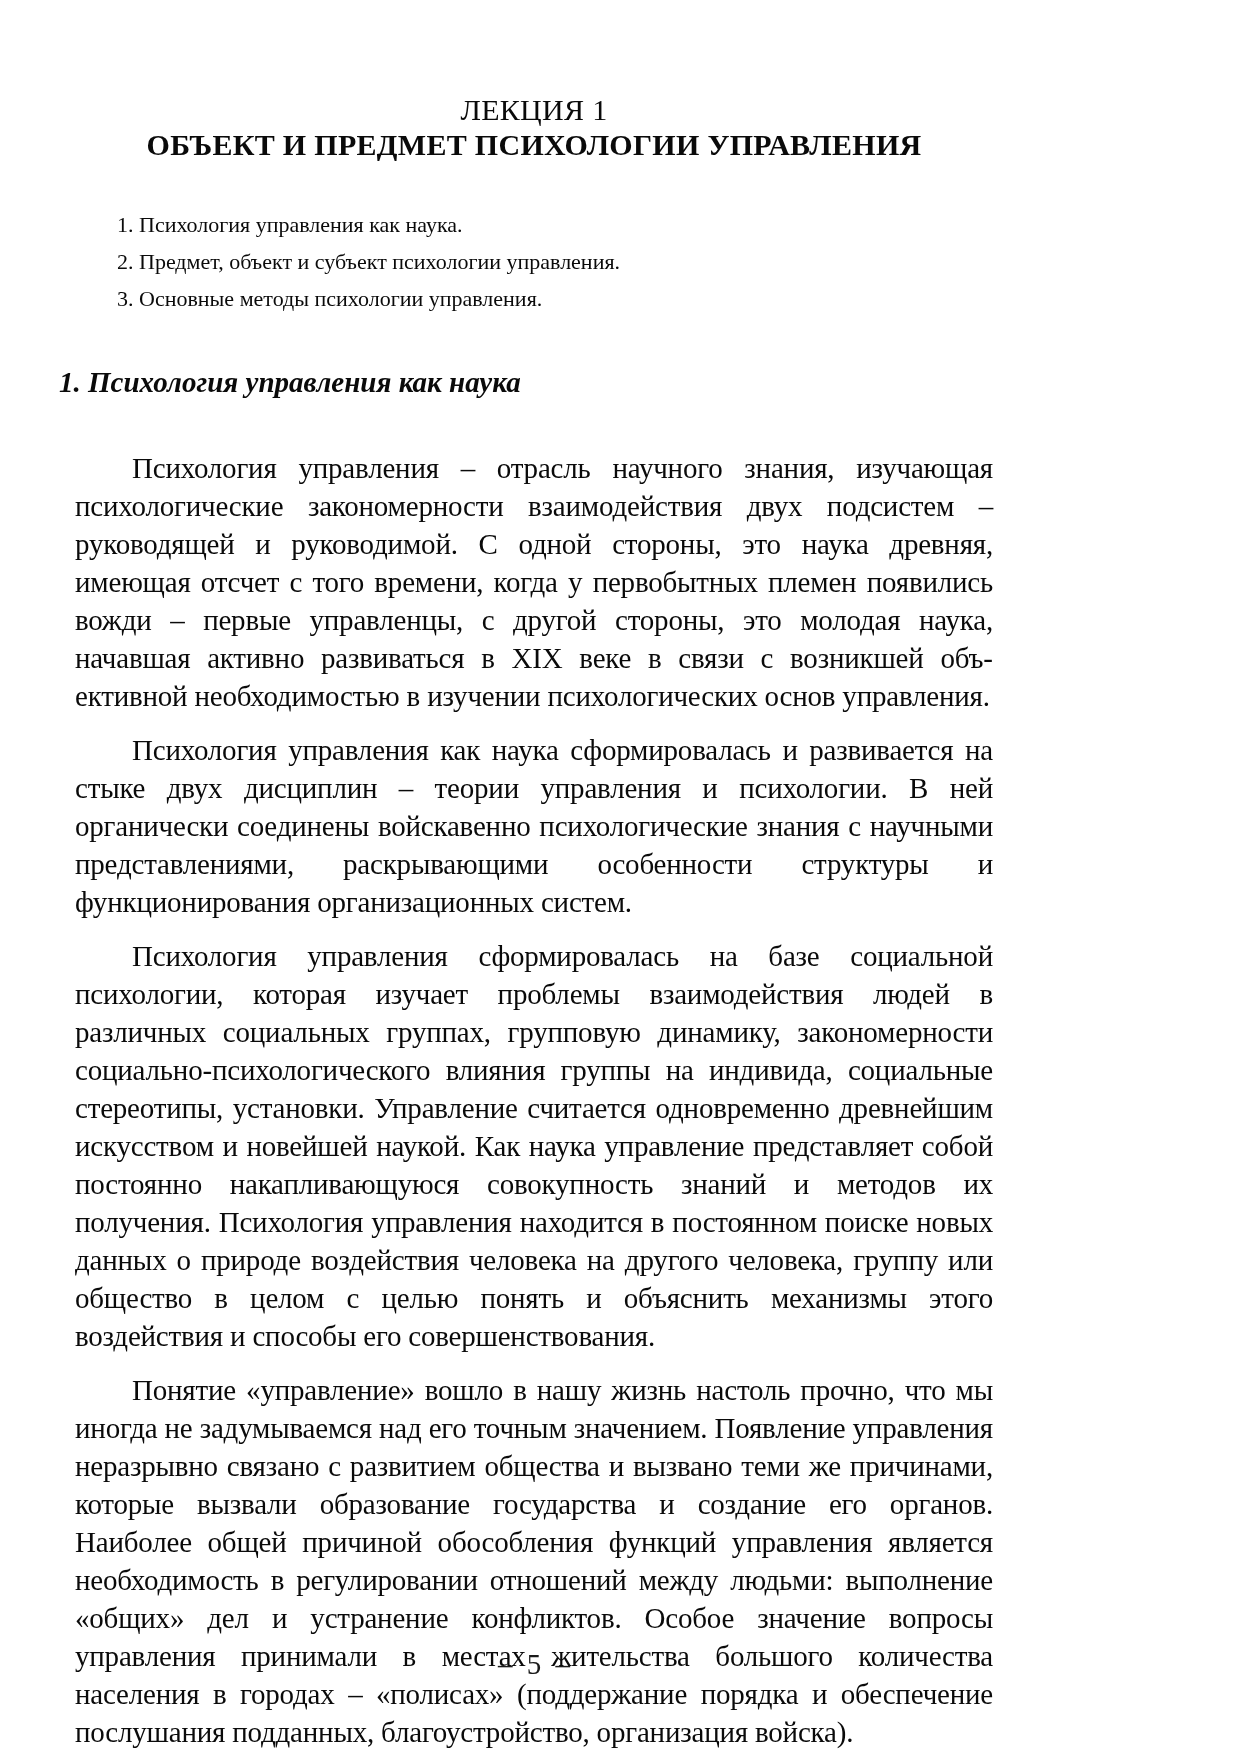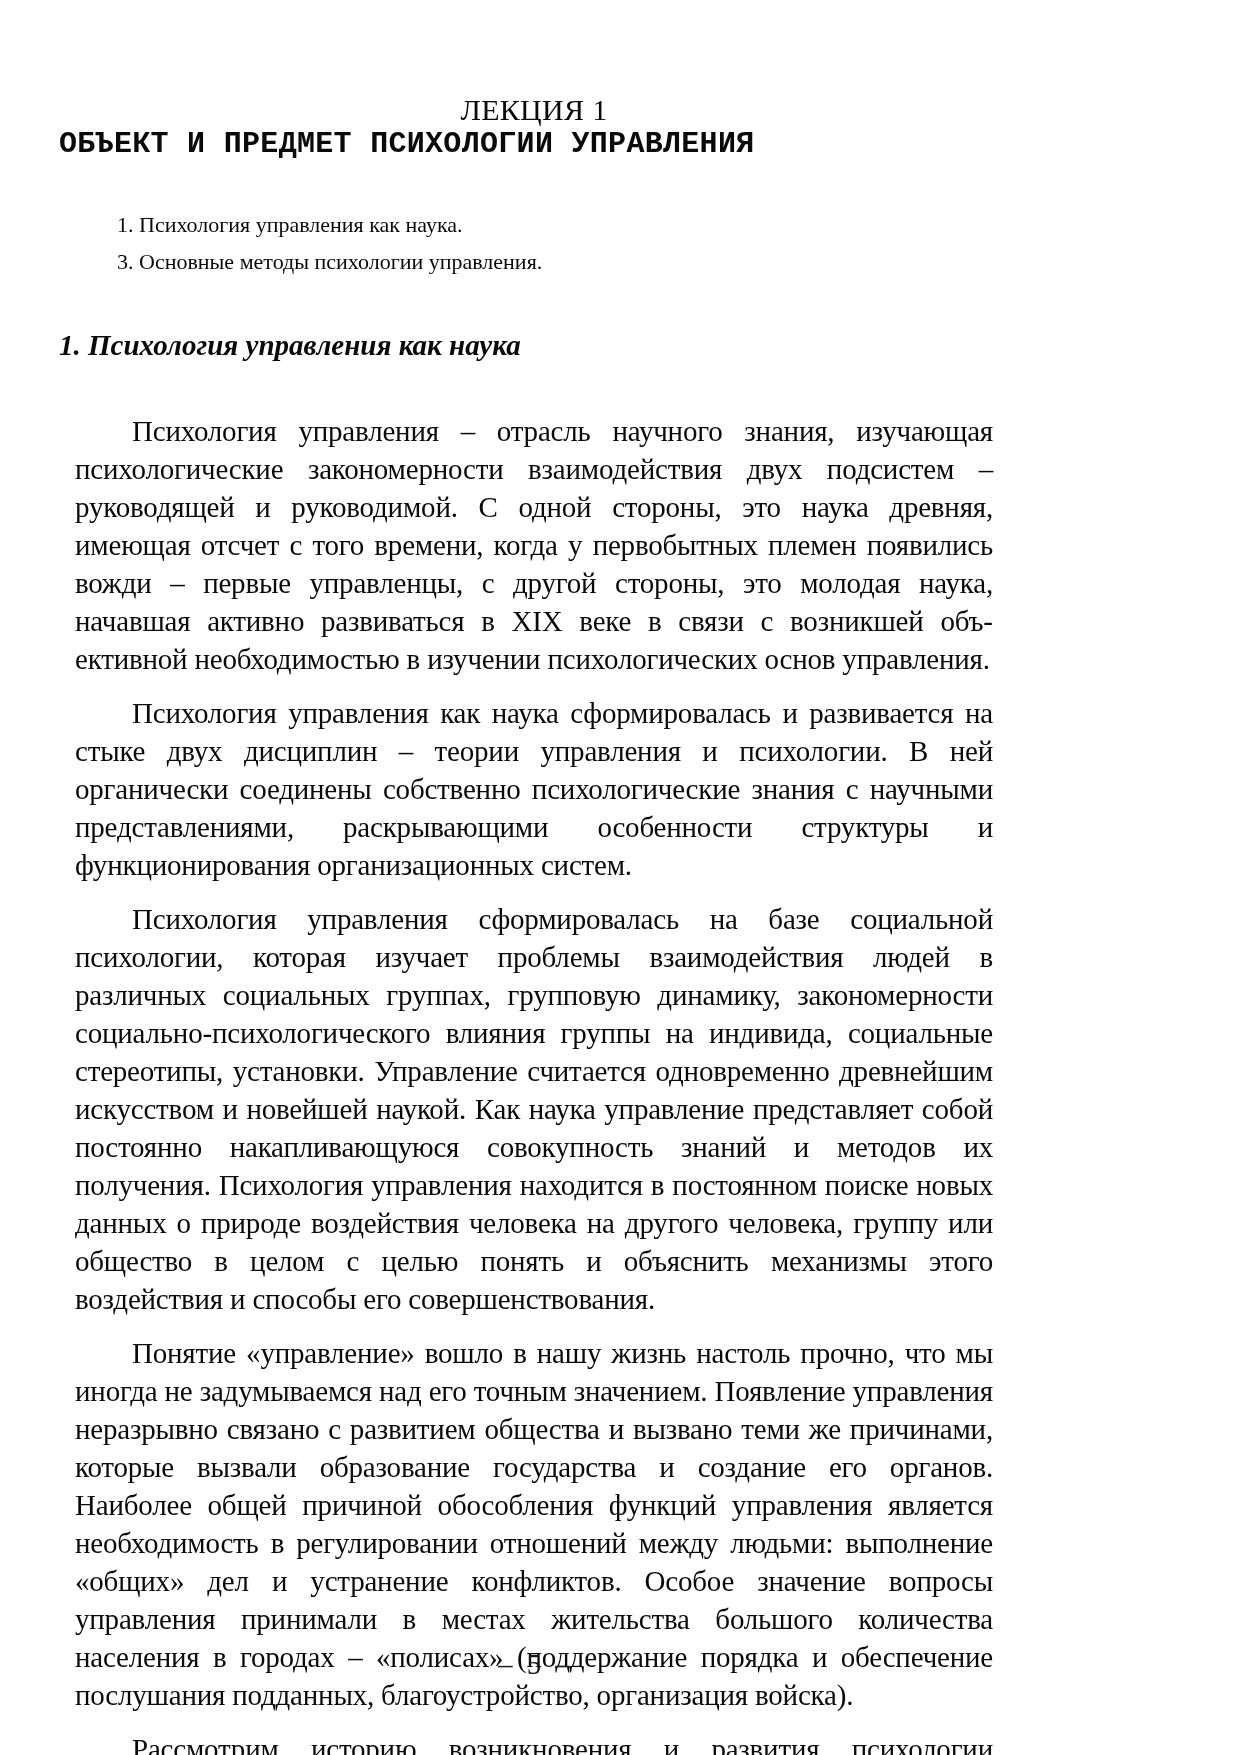--- a/index.html
+++ b/index.html
@@ -26,22 +26,22 @@
     line-height: 35px;
     font-weight: normal;
     text-align: center;
     letter-spacing: 0.3px;
   }
   .doc-title {
     margin: 0;
     font-size: 30px;
     line-height: 35px;
     font-weight: bold;
+    text-align: center;
     letter-spacing: 0.3px;
-    font-family: Liberation Mono, monospace;
   }
   .outline {
     margin-top: 44px;
     padding-left: 58px;
     font-size: 22px;
     line-height: 37px;
   }
   .section-heading {
     margin: 47px 0 0 0;
     font-size: 29px;
@@ -77,28 +77,29 @@
 </head>
 <body>
 
 <div class="page">
   <div class="content">
     <h2 class="lecture-label">ЛЕКЦИЯ 1</h2>
     <h1 class="doc-title">ОБЪЕКТ И ПРЕДМЕТ ПСИХОЛОГИИ УПРАВЛЕНИЯ</h1>
 
     <div class="outline">
       <div class="outline-item">1. Психология управления как наука.</div>
+      <div class="outline-item">2. Предмет, объект и субъект психологии управления.</div>
       <div class="outline-item">3. Основные методы психологии управления.</div>
     </div>
 
     <h3 class="section-heading">1. Психология управления как наука</h3>
 
     <div class="body-text">
       <p>Психология управления – отрасль научного знания, изучающая психологиче­ские закономерности взаимодействия двух подсистем – руководящей и руководи­мой. С одной стороны, это наука древняя, имеющая отсчет с того времени, когда у первобытных племен появились вожди – первые управленцы, с другой стороны, это молодая наука, начавшая активно развиваться в XIX веке в связи с возникшей объ­ективной необходимостью в изучении психологических основ управления.</p>
-      <p>Психология управления как наука сформировалась и развивается на стыке двух дисциплин – теории управления и психологии. В ней органически соединены собст­венно психологические знания с научными представлениями, раскрывающими осо­бенности структуры и функционирования организационных систем.</p>
+      <p>Психология управления как наука сформировалась и развивается на стыке двух дисциплин – теории управления и психологии. В ней органически соединены войска­венно психологические знания с научными представлениями, раскрывающими осо­бенности структуры и функционирования организационных систем.</p>
       <p>Психология управления сформировалась на базе социальной психологии, кото­рая изучает проблемы взаимодействия людей в различных социальных группах, групповую динамику, закономерности социально-психологического влияния группы на индивида, социальные стереотипы, установки. Управление считается одновремен­но древнейшим искусством и новейшей наукой. Как наука управление представляет собой постоянно накапливающуюся совокупность знаний и методов их получения. Психология управления находится в постоянном поиске новых данных о природе воздействия человека на другого человека, группу или общество в целом с целью по­нять и объяснить механизмы этого воздействия и способы его совершенствования.</p>
       <p>Понятие «управление» вошло в нашу жизнь настоль прочно, что мы иногда не задумываемся над его точным значением. Появление управления неразрывно связа­но с развитием общества и вызвано теми же причинами, которые вызвали образова­ние государства и создание его органов. Наиболее общей причиной обособления функций управления является необходимость в регулировании отношений между людьми: выполнение «общих» дел и устранение конфликтов. Особое значение во­просы управления принимали в местах жительства большого количества населения в городах – «полисах» (поддержание порядка и обеспечение послушания поддан­ных, благоустройство, организация войска).</p>
       <p>Рассмотрим историю возникновения и развития психологии управления. Дос­тижения крупных организаций в древности, например в Римской империи, просу-</p>
     </div>
   </div>
 
   <div class="footer">– 5 –</div>
 </div>
 
 </body></html>

